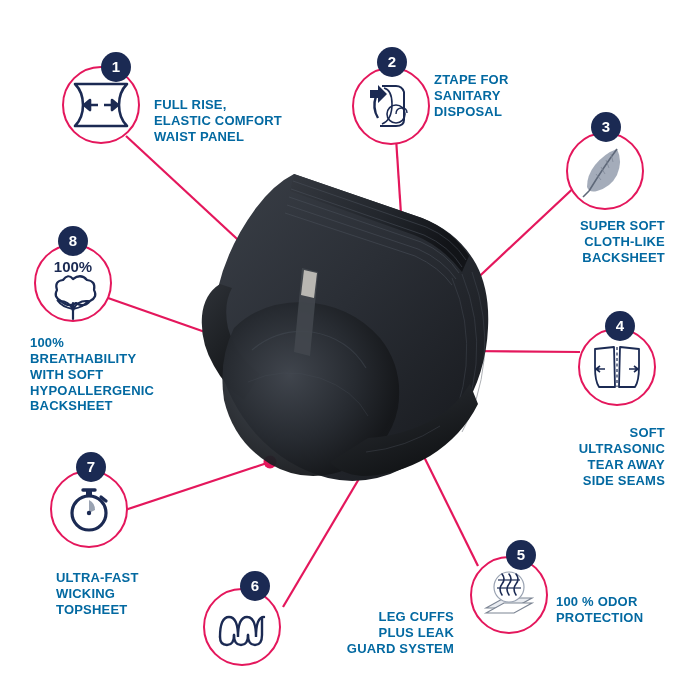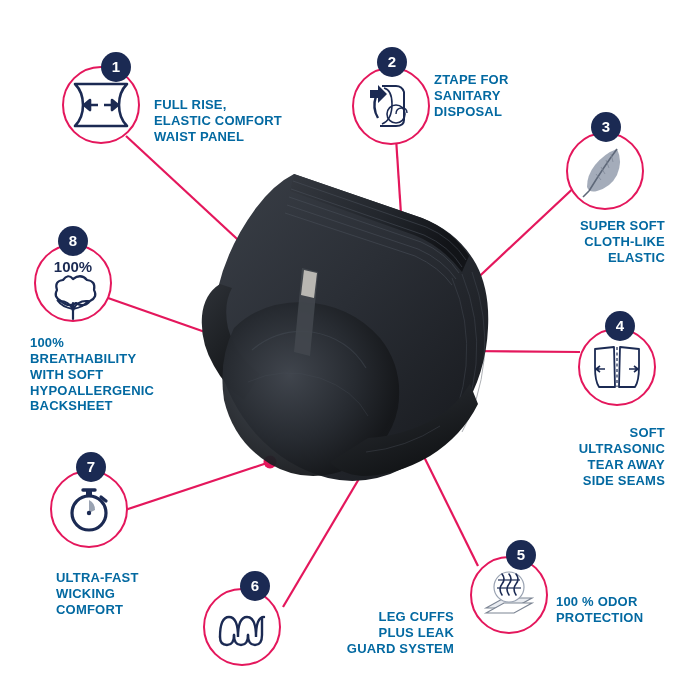--- a/index.html
+++ b/index.html
@@ -226,21 +226,21 @@
         <g stroke="#7C8594" stroke-width="0.9" fill="none" opacity="0.8">
           <path d="M32 11 L34 19"></path>
             <path d="M27 17 L30 25"></path>
           <path d="M22 24 L26 31"></path>
             <path d="M17 31 L22 37"></path>
         </g>
       </svg>
     </div>
     <div class="label right" style="left:495px; top:218px; width:170px;">SUPER SOFT
 CLOTH-LIKE
-ELASTIC</div>
+BACKSHEET</div>
   </div>
 
   <div class="feature">
     <div class="circle" style="left:578px; top:328px;"></div>
     <div class="badge" style="left:605px; top:311px;">4</div>
     <div class="icon-wrap" style="left:578px; top:328px;">
       <svg width="56" height="52" viewBox="0 0 56 52">
         <path d="M6 8 L25 6 L26 46 L10 46 Q6 40 6 26 Z" fill="none" stroke="#1B2A53" stroke-width="1.8" stroke-linejoin="round"></path>
         <path d="M50 8 L31 6 L30 46 L46 46 Q50 40 50 26 Z" fill="none" stroke="#1B2A53" stroke-width="1.8" stroke-linejoin="round"></path>
         <path d="M28 6 L28 46" stroke="#1B2A53" stroke-width="1.2" stroke-dasharray="3 2.5"></path>
@@ -301,21 +301,21 @@
         <circle cx="27" cy="31" r="17" fill="none" stroke="#1B2A53" stroke-width="3.2"></circle>
         <path d="M21 8 L33 8" stroke="#1B2A53" stroke-width="3.4" stroke-linecap="round"></path>
         <path d="M24 9 L24 14 L30 14 L30 9 Z" fill="#1B2A53"></path>
         <path d="M39 15 L44 19" stroke="#1B2A53" stroke-width="3.2" stroke-linecap="round"></path>
         <path d="M27 31 L27 18 Q33 21 33 28 Z" fill="#9AA3B2"></path>
         <circle cx="27" cy="31" r="2.2" fill="#1B2A53"></circle>
       </svg>
     </div>
     <div class="label left" style="left:56px; top:570px; width:170px;">ULTRA-FAST
 WICKING
-COMFORT</div>
+TOPSHEET</div>
   </div>
 
   <div class="feature">
     <div class="circle" style="left:34px; top:244px;"></div>
     <div class="badge" style="left:58px; top:226px;">8</div>
     <div class="pct" style="left:48px; top:258px; width:50px; text-align:center;">100%</div>
     <div class="icon-wrap" style="left:34px; top:256px;">
       <svg width="50" height="52" viewBox="0 0 50 52">
         <path d="M25 10 Q33 4 39 11 Q48 12 46 21 Q50 28 42 32 Q36 39 28 34
                  Q20 39 13 32 Q5 28 9 21 Q6 12 15 11 Q20 4 25 10 Z" fill="none" stroke="#1B2A53" stroke-width="2.2" stroke-linejoin="round"></path>

